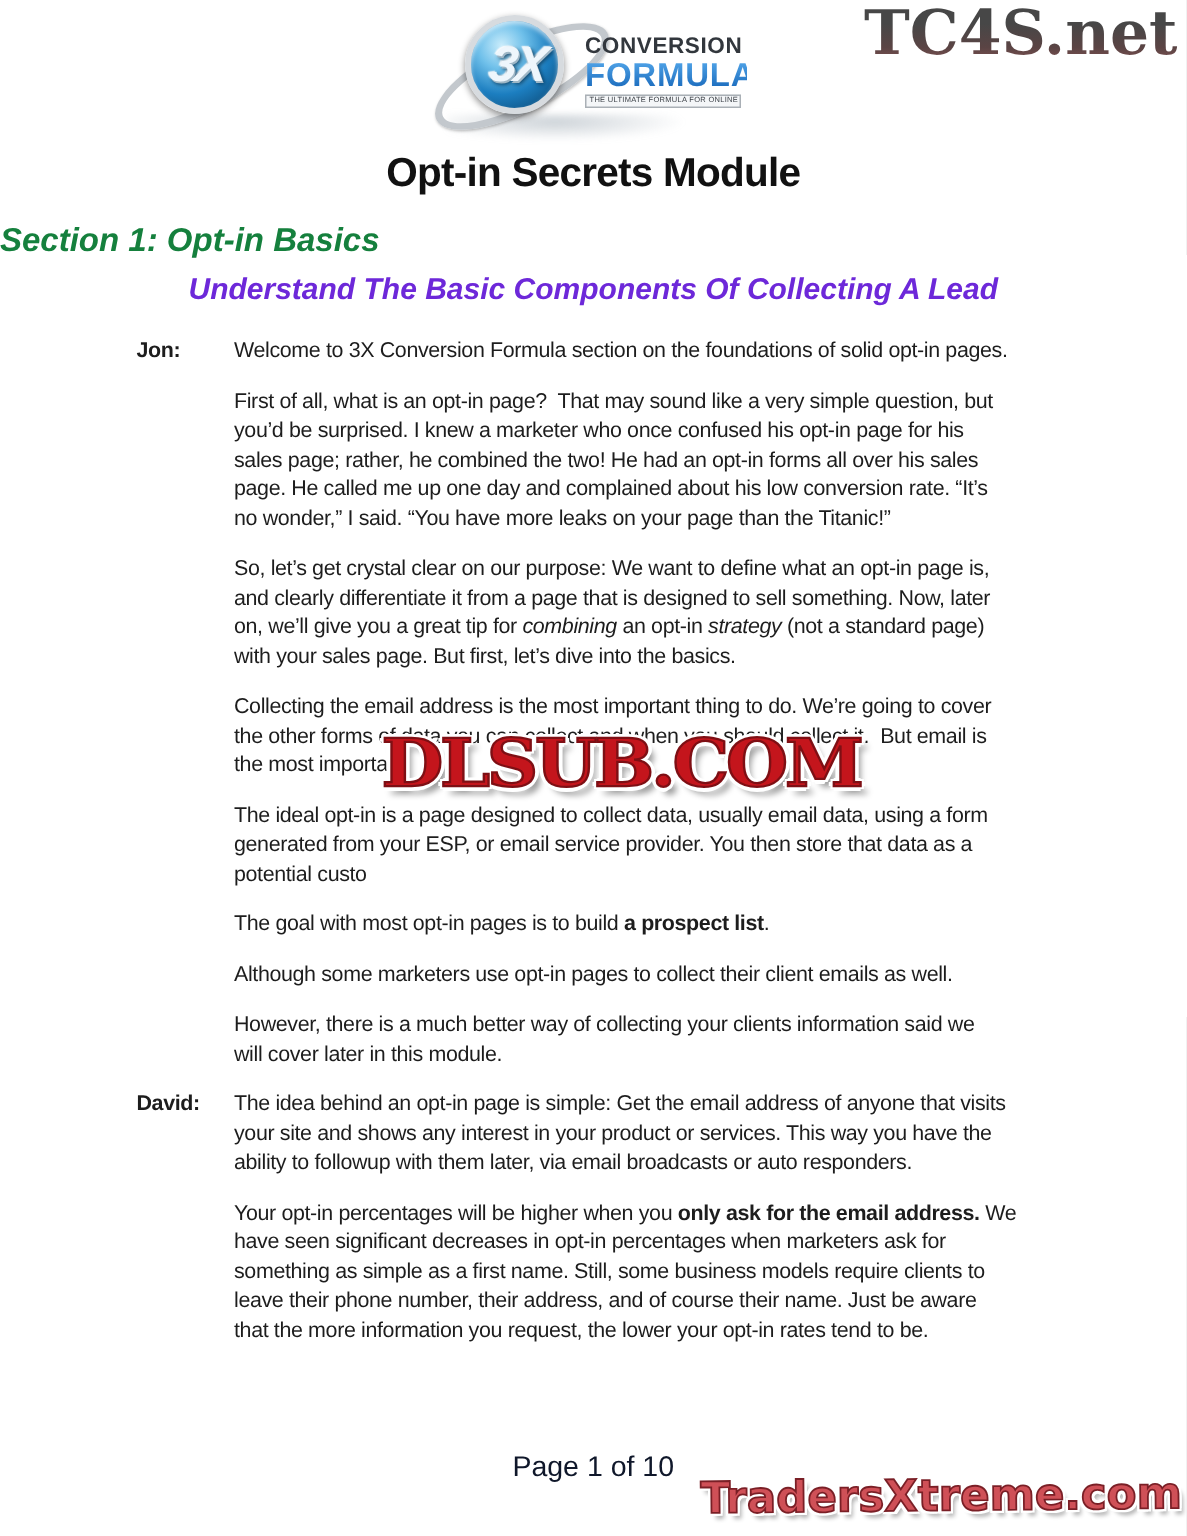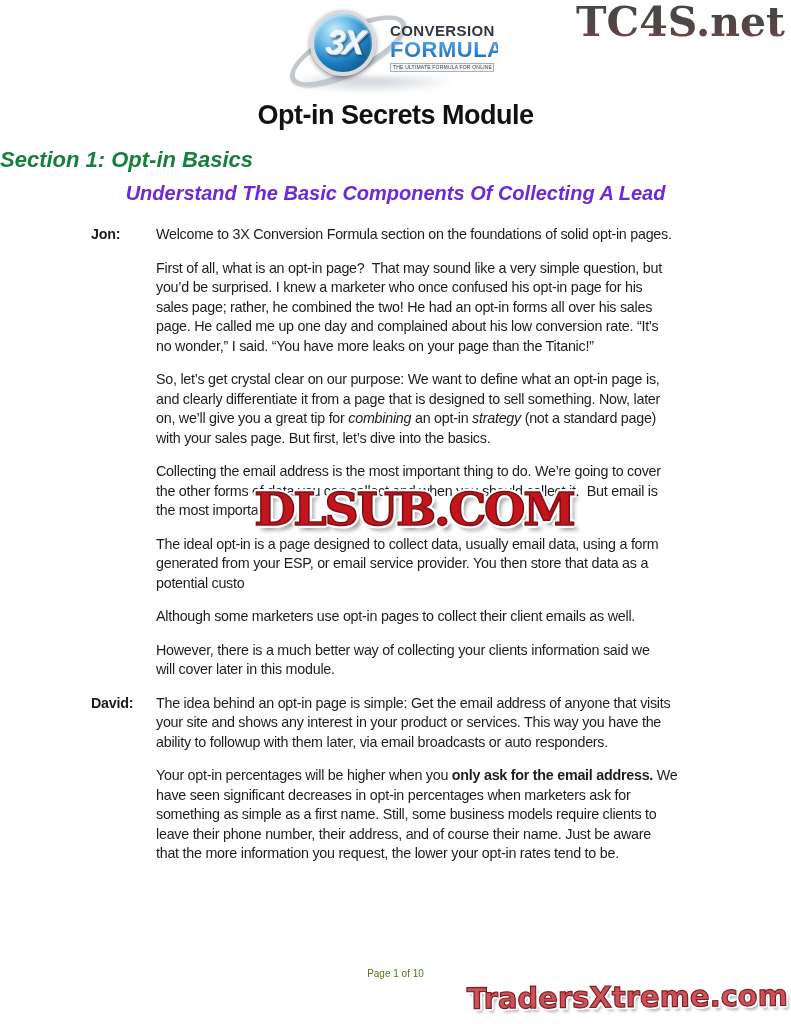--- a/index.html
+++ b/index.html
@@ -103,21 +103,21 @@
     letter-spacing:0px; transform:rotate(-.6deg);
     color:#cf5057; -webkit-text-stroke:1.2px #7a1f26;
     text-shadow:-2px 0 0 #fff, 2px 0 0 #fff, 0 -2px 0 #fff, 0 2px 0 #fff,
                 -2px -2px 0 #fff, 2px 2px 0 #fff, -2px 2px 0 #fff, 2px -2px 0 #fff,
                 3px 4px 3px rgba(0,0,0,.3);
   }
 
   
   .page-num {
     position:absolute; top:968px; left:0; width:100%; text-align:center;
-    font-size:10px; color:#4d7c0f; letter-spacing:0;
+    font-size:19px; color:#0f172a; letter-spacing:0;
   }
 </style>
 </head>
 <body>
 
 <div class="page">
 
   <div class="logo">
     <div class="logo-reflection"></div>
     <div class="orb-ring"></div>
@@ -163,20 +163,24 @@
 the most important.</span></div>
       </div>
       <div class="para-row">
         <div class="speaker"></div>
         <div class="ptext"><span>The ideal opt-in is a page designed to collect data, usually email data, using a form
 generated from your ESP, or email service provider. You then store that data as a
 potential custo</span></div>
       </div>
       <div class="para-row">
         <div class="speaker"></div>
+        <div class="ptext"><span>The goal with most opt-in pages is to build </span><span class="b">a prospect list</span><span>.</span></div>
+      </div>
+      <div class="para-row">
+        <div class="speaker"></div>
         <div class="ptext"><span>Although some marketers use opt-in pages to collect their client emails as well.</span></div>
       </div>
       <div class="para-row">
         <div class="speaker"></div>
         <div class="ptext"><span>However, there is a much better way of collecting your clients information said we
 will cover later in this module.</span></div>
       </div>
       <div class="para-row">
         <div class="speaker">David:</div>
         <div class="ptext"><span>The idea behind an opt-in page is simple: Get the email address of anyone that visits

